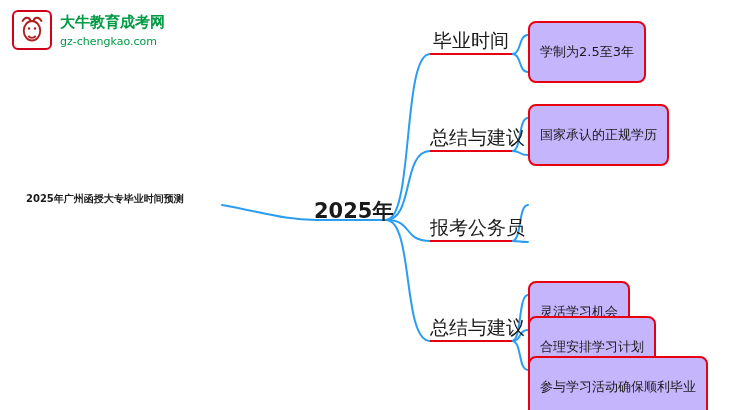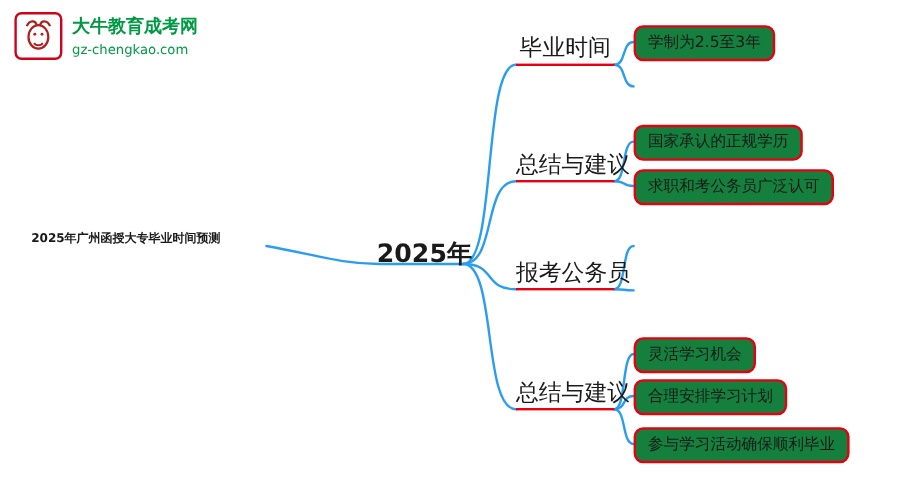--- a/index.html
+++ b/index.html
@@ -14,22 +14,22 @@
   .node{position:absolute;z-index:2;white-space:nowrap;}
   .root{left:26px;top:192px;font-size:10px;font-weight:600;}
   .center{left:314px;top:197px;font-size:21px;font-weight:600;}
   .branch{
     left:430px;width:82px;text-align:center;
     font-size:19px;line-height:18px;
     padding:0 0 4px 0;border-bottom:2px solid #e60012;
   }
   .leaf{
     left:528px;font-size:13px;line-height:18px;
-    padding:4px 10px;border:2px solid #e60012;border-radius:8px;
-    background:#15803d;
+    padding:20px 10px;border:2px solid #e60012;border-radius:8px;
+    background:#c4b5fd;
   }
   .logo{position:absolute;left:12px;top:10px;z-index:3;width:220px;height:52px;}
   .logo-icon{
     position:absolute;left:0;top:0;width:40px;height:40px;box-sizing:border-box;
     border:2px solid #d0021b;border-radius:6px;
     display:flex;align-items:center;justify-content:center;background:#fff;
   }
   .logo-name{position:absolute;left:48px;top:3px;font-size:15px;font-weight:bold;color:#009944;}
   .logo-url{position:absolute;left:48px;top:25px;font-size:11px;color:#009944;}
 </style>
@@ -79,18 +79,17 @@
   <div class="node root">2025年广州函授大专毕业时间预测</div>
   <div class="node center">2025年</div>
 
   <div class="node branch" style="top:31px">毕业时间</div>
   <div class="node branch" style="top:128px">总结与建议</div>
   <div class="node branch" style="top:218px">报考公务员</div>
   <div class="node branch" style="top:318px">总结与建议</div>
 
   <div class="node leaf" style="top:21px">学制为2.5至3年</div>
   <div class="node leaf" style="top:104px">国家承认的正规学历</div>
-  <div class="node leaf" style="top:141px">求职和考公务员广泛认可</div>
   <div class="node leaf" style="top:281px">灵活学习机会</div>
   <div class="node leaf" style="top:316px">合理安排学习计划</div>
   <div class="node leaf" style="top:356px">参与学习活动确保顺利毕业</div>
 
 </div>
 
 </body></html>

